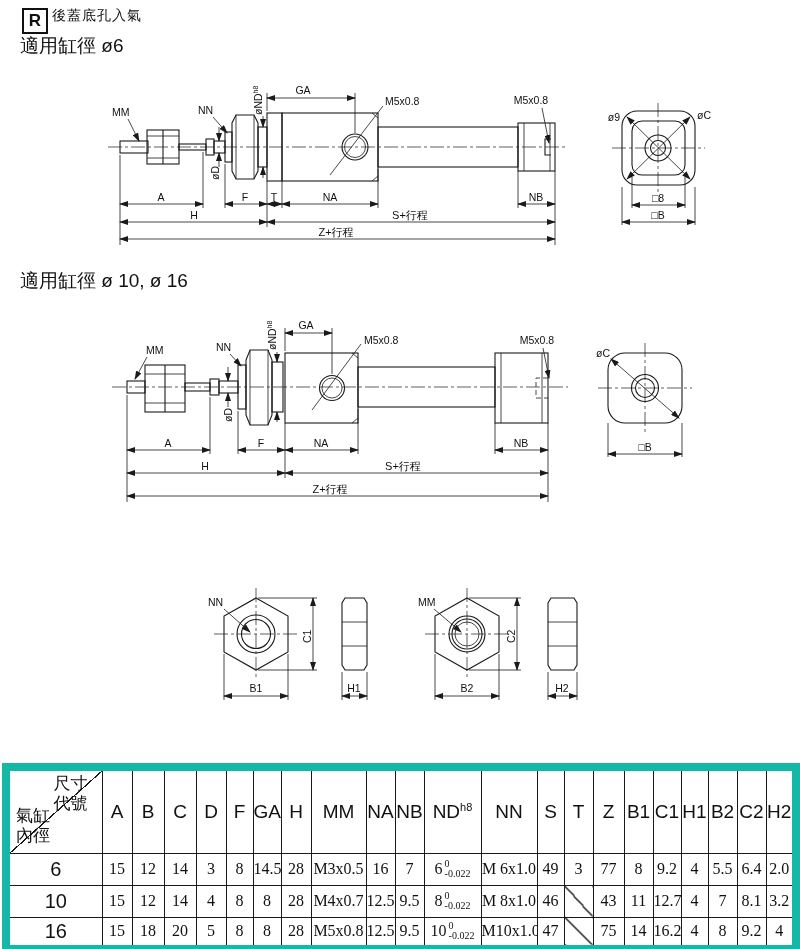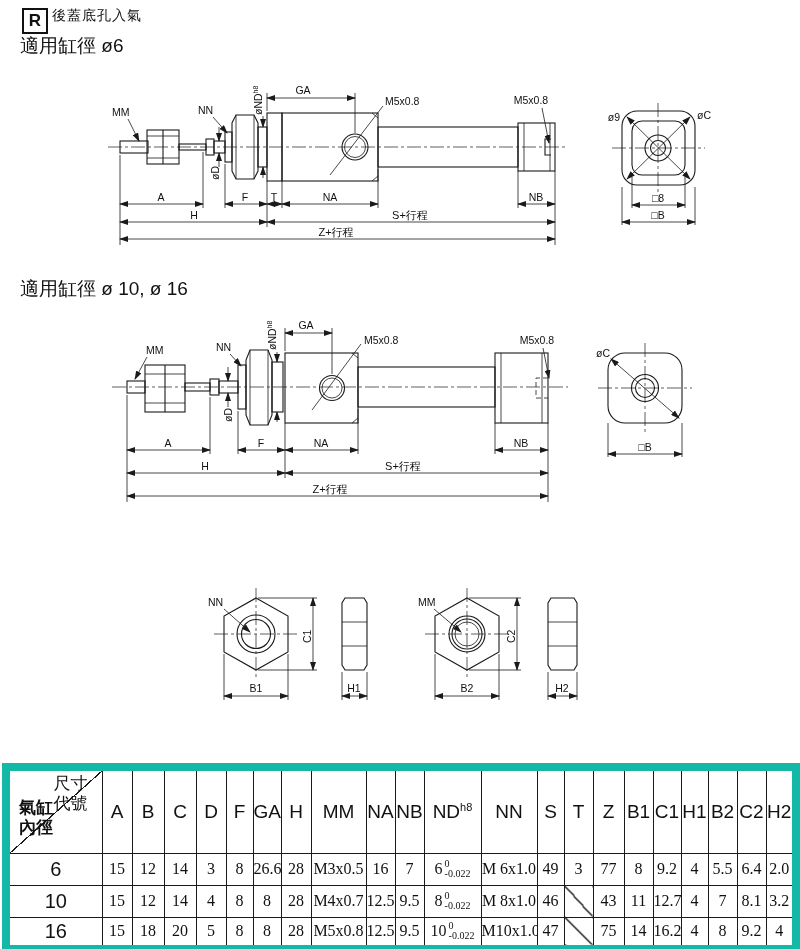--- a/index.html
+++ b/index.html
@@ -3,21 +3,21 @@
 <meta charset="utf-8">
 <style>
   html,body{margin:0;padding:0;background:#fff;}
   #page{position:relative;width:800px;height:949px;background:#fff;overflow:hidden;
         font-family:"Liberation Sans",sans-serif;color:#111;}
   
   #rbox{position:absolute;left:22px;top:8px;width:22px;height:22px;border:2px solid #111;
         display:flex;align-items:center;justify-content:center;font-size:17px;font-weight:bold;}
   #title{position:absolute;left:52px;top:7px;font-size:14px;letter-spacing:1px;}
   #sub1{position:absolute;left:20px;top:33px;font-size:19px;}
-  #sub2{position:absolute;left:20px;top:276px;font-size:19px;}
+  #sub2{position:absolute;left:20px;top:268px;font-size:19px;}
   
   svg{position:absolute;left:0;}
   .part{stroke:#1a1a1a;stroke-width:1.1;fill:none;}
   .thin{stroke:#1a1a1a;stroke-width:0.8;fill:none;}
   .dash{stroke:#1a1a1a;stroke-width:0.8;fill:none;stroke-dasharray:5 3;}
   .cl{stroke:#1a1a1a;stroke-width:0.7;fill:none;stroke-dasharray:14 3 3 3;}
   .lbl{font:10.5px "Liberation Sans",sans-serif;fill:#111;}
   .lblc{font:11px "Liberation Sans",sans-serif;fill:#111;}
   
   #dim-table{position:absolute;left:2px;top:763px;border-collapse:collapse;table-layout:fixed;
@@ -27,22 +27,22 @@
   #dim-table{border:8px solid #14b8a6;}
   tr.hdr{height:86px;}
   tr.data{height:32px;}
   th.colh{font:19px "Liberation Sans",sans-serif;font-weight:normal;}
   td.val{font:16px "Liberation Serif",serif;}
   td.bore{font:20px "Liberation Sans",sans-serif;}
   #corner{position:relative;
           background:linear-gradient(to bottom right,transparent calc(50% - 0.6px),#1a1a1a calc(50% - 0.6px),#1a1a1a calc(50% + 0.6px),transparent calc(50% + 0.6px));}
   #corner .ct{position:absolute;top:3px;right:8px;width:40px;font-size:17px;line-height:1.15;
               font-weight:normal;text-align:left;}
-  #corner .cb{position:absolute;bottom:15px;left:6px;width:40px;font-size:17px;line-height:1.15;
-              font-weight:bold;text-align:center;}
+  #corner .cb{position:absolute;bottom:7px;left:6px;width:40px;font-size:17px;line-height:1.15;
+              font-weight:normal;text-align:left;}
   .sup{font-size:11px;vertical-align:super;}
   .ndwrap{display:inline-flex;align-items:center;gap:2px;}
   .tol{display:inline-flex;flex-direction:column;font-size:10px;line-height:1.05;
        font-family:"Liberation Serif",serif;text-align:left;}
   td.slash{background:linear-gradient(to top right,transparent calc(50% - 0.7px),#1a1a1a calc(50% - 0.7px),#1a1a1a calc(50% + 0.7px),transparent calc(50% + 0.7px));}
 </style>
 </head>
 <body>
 
 <div id="page">
@@ -402,21 +402,21 @@
       <th class="colh">C2</th>
       <th class="colh">H2</th>
     </tr>
     <tr class="data">
       <td class="bore">6</td>
       <td class="val">15</td>
       <td class="val">12</td>
       <td class="val">14</td>
       <td class="val">3</td>
       <td class="val">8</td>
-      <td class="val">26.6</td>
+      <td class="val">14.5</td>
       <td class="val">28</td>
       <td class="val">M3x0.5</td>
       <td class="val">16</td>
       <td class="val">7</td>
       <td class="val"><span class="ndwrap">
               <span>6</span>
               <span class="tol">
                 <span>0</span>
                 <span>-0.022</span>
               </span>

